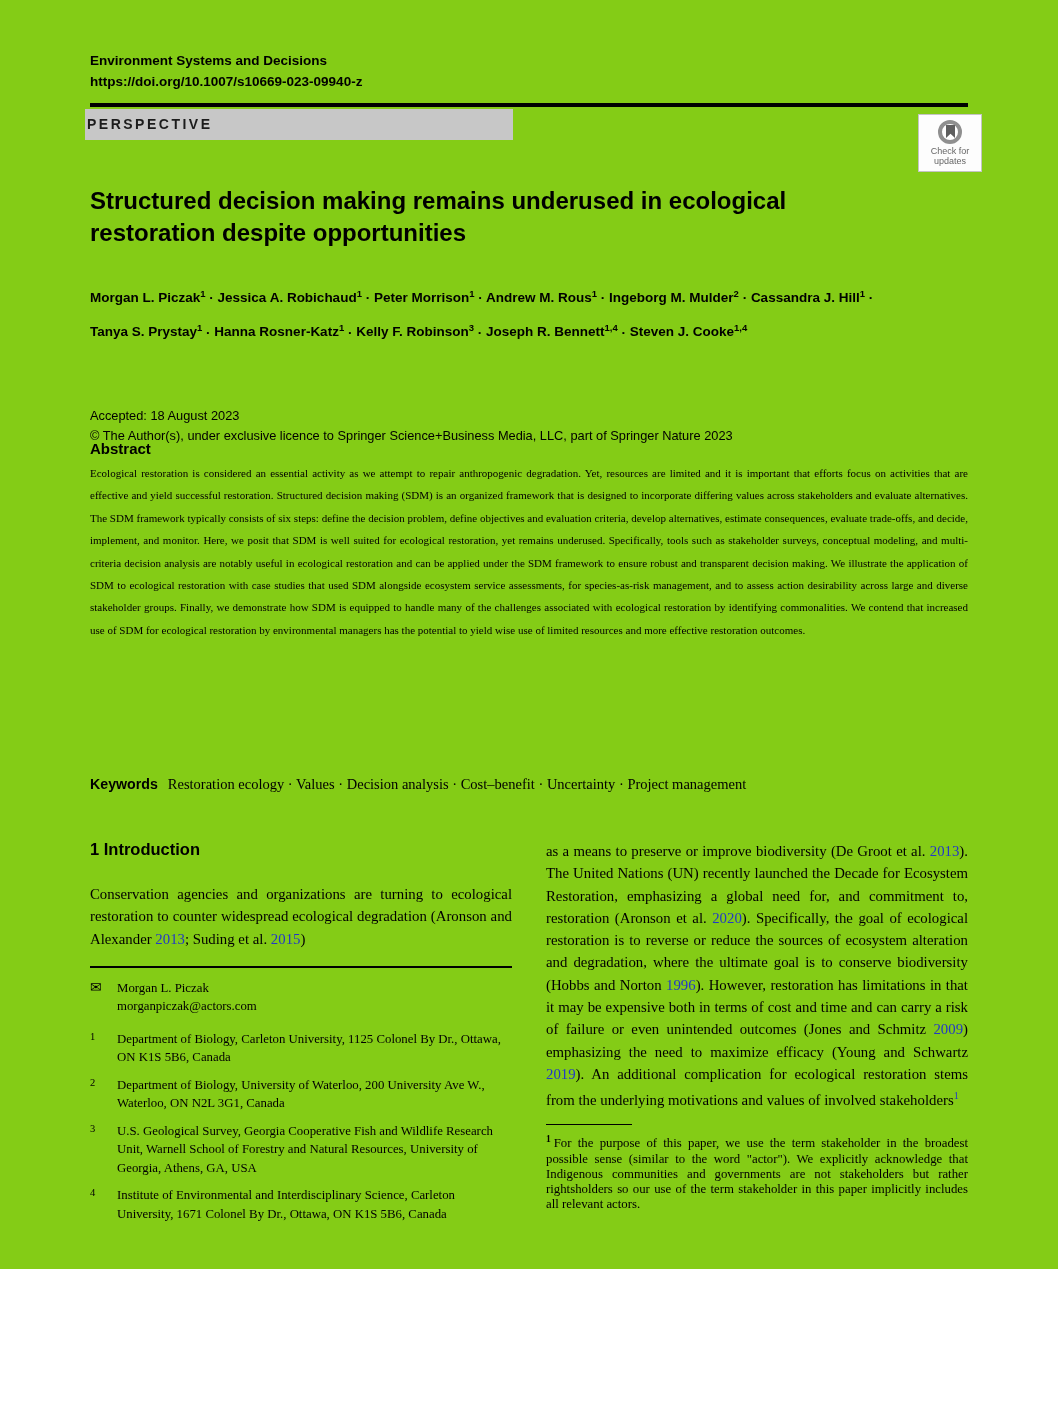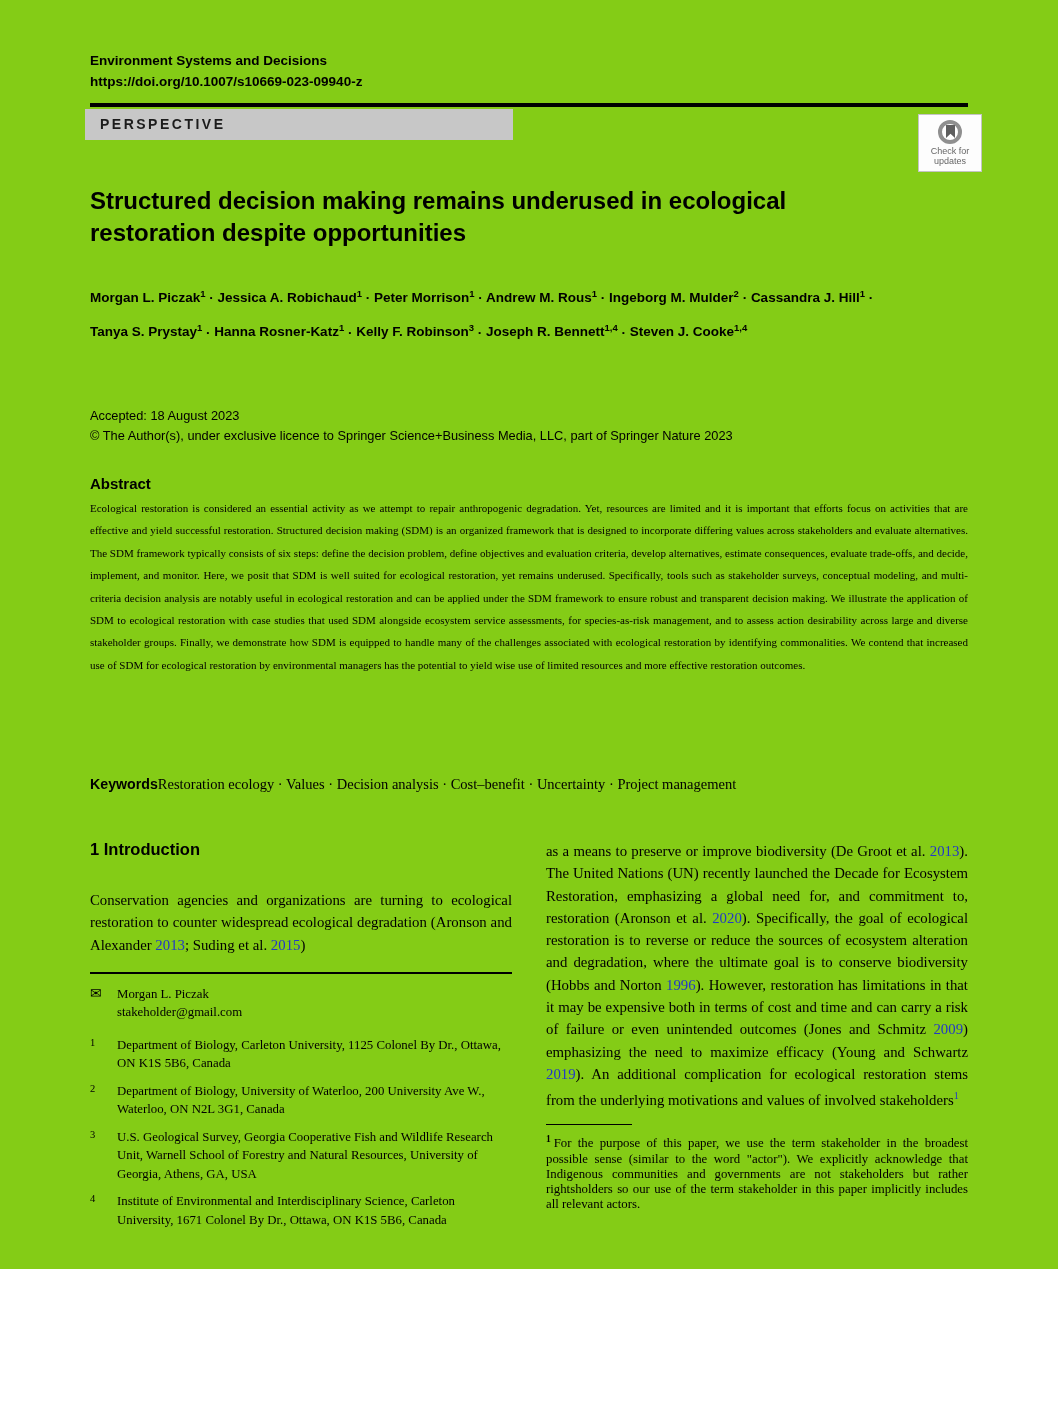--- a/index.html
+++ b/index.html
@@ -11,50 +11,50 @@
   *{margin:0;padding:0;box-sizing:border-box;}
   html,body{background:#ffffff;}
   body{width:1058px;height:1406px;position:relative;font-family:"Liberation Serif",serif;color:#000;}
   .page{position:relative;width:1058px;height:1269px;overflow:hidden;background:#84cc16;}
 
   
   .journal-header{position:absolute;top:50px;left:90px;font-family:"Liberation Sans",sans-serif;font-weight:bold;font-size:13.5px;line-height:21px;}
   .rule{position:absolute;top:103px;left:90px;width:878px;height:4px;background:var(--rule);}
   .perspective-bar{position:absolute;top:109px;left:85px;width:428px;height:31px;background:var(--perspective_bg);
     font-family:"Liberation Sans",sans-serif;font-weight:bold;font-size:14px;letter-spacing:2.5px;color:#1c1c1c;
-    line-height:31px;padding-left:15px;}
+    line-height:31px;padding-left:2px;}
 
   
   .check-badge{position:absolute;top:114px;left:918px;width:64px;height:58px;border:1px solid #c4c4c4;background:#fdfdfd;
     display:flex;flex-direction:column;align-items:center;justify-content:center;gap:2px;}
   .badge-circle{width:24px;height:24px;border-radius:50%;border:4px solid #8f8f8f;position:relative;background:#fff;}
   .badge-circle::after{content:"";position:absolute;left:4px;top:1px;width:9px;height:13px;background:#5f5f5f;
     clip-path:polygon(0 0,100% 0,100% 100%,50% 68%,0 100%);}
   .badge-text{font-family:"Liberation Sans",sans-serif;font-size:9px;line-height:10px;color:#666;text-align:center;}
 
   
   .article-title{position:absolute;top:185px;left:90px;width:775px;font-family:"Liberation Sans",sans-serif;
     font-weight:bold;font-size:24px;line-height:32px;color:#000;}
   .authors{position:absolute;top:278px;left:90px;width:815px;font-family:"Liberation Sans",sans-serif;
     font-weight:bold;font-size:13.5px;line-height:30px;}
   .authors sup{font-size:9.5px;}
   .dates{position:absolute;top:374px;left:90px;width:878px;font-family:"Liberation Sans",sans-serif;font-size:12.8px;line-height:20px;margin-top:32px;}
 
   
-  .abstract{position:absolute;top:440px;left:90px;width:878px;margin-top:35px;}
+  .abstract{position:absolute;top:440px;left:90px;width:878px;}
   .abstract h2{font-family:"Liberation Sans",sans-serif;font-size:15px;font-weight:bold;margin-bottom:5px;}
   .abstract p{font-size:11px;line-height:22.4px;text-align:justify;}
 
   .keywords{position:absolute;top:776px;left:90px;width:878px;font-size:14.5px;}
-  .keywords .kw-label{font-family:"Liberation Sans",sans-serif;font-weight:bold;font-size:14.2px;}
+  .keywords .kw-label{font-family:"Liberation Sans",sans-serif;font-weight:bold;margin-right:10px;font-size:14.2px;}
 
   
   .columns{position:absolute;top:840px;left:90px;width:878px;display:flex;gap:34px;}
   .col{width:422px;}
-  .intro-heading{font-family:"Liberation Sans",sans-serif;font-weight:bold;font-size:16.5px;margin-bottom:30px;}
+  .intro-heading{font-family:"Liberation Sans",sans-serif;font-weight:bold;font-size:16.5px;margin-bottom:24px;}
   .body-par{font-size:14.8px;line-height:22.3px;text-align:justify;}
   .cite{color:var(--cite);}
   sup.fn-ref{font-size:10px;color:var(--cite);}
 
   .corr-rule{margin-top:16px;border-top:2px solid #000;width:100%;}
   .correspondence{display:flex;margin-top:11px;font-size:12.8px;line-height:18.5px;}
   .env-icon{width:27px;font-size:14px;line-height:17px;}
   .affiliations{margin-top:14px;}
   .aff{display:flex;margin-bottom:9px;font-size:12.8px;line-height:18.5px;}
   .aff-num{width:27px;font-size:10.5px;transform:translateY(-2px);}
@@ -118,21 +118,21 @@
     <div class="col">
       <h3 class="intro-heading">1 Introduction</h3>
       <p class="body-par">Conservation agencies and organizations are turning to ecological restoration to counter widespread ecological degradation (Aronson and Alexander <span class="cite">2013</span>; Suding et al. <span class="cite">2015</span>)</p>
 
       <div class="corr-rule"></div>
 
       <div class="correspondence">
         <span class="env-icon">✉</span>
         <span>
           <div>Morgan L. Piczak</div>
-          <div>stakeholder@gmail.com</div>
+          <div>morganpiczak@actors.com</div>
         </span>
       </div>
 
       <div class="affiliations">
           <div class="aff">
             <span class="aff-num">1</span>
             <span class="aff-text">Department of Biology, Carleton University, 1125 Colonel By Dr., Ottawa, ON K1S 5B6, Canada</span>
           </div>
           <div class="aff">
             <span class="aff-num">2</span>

